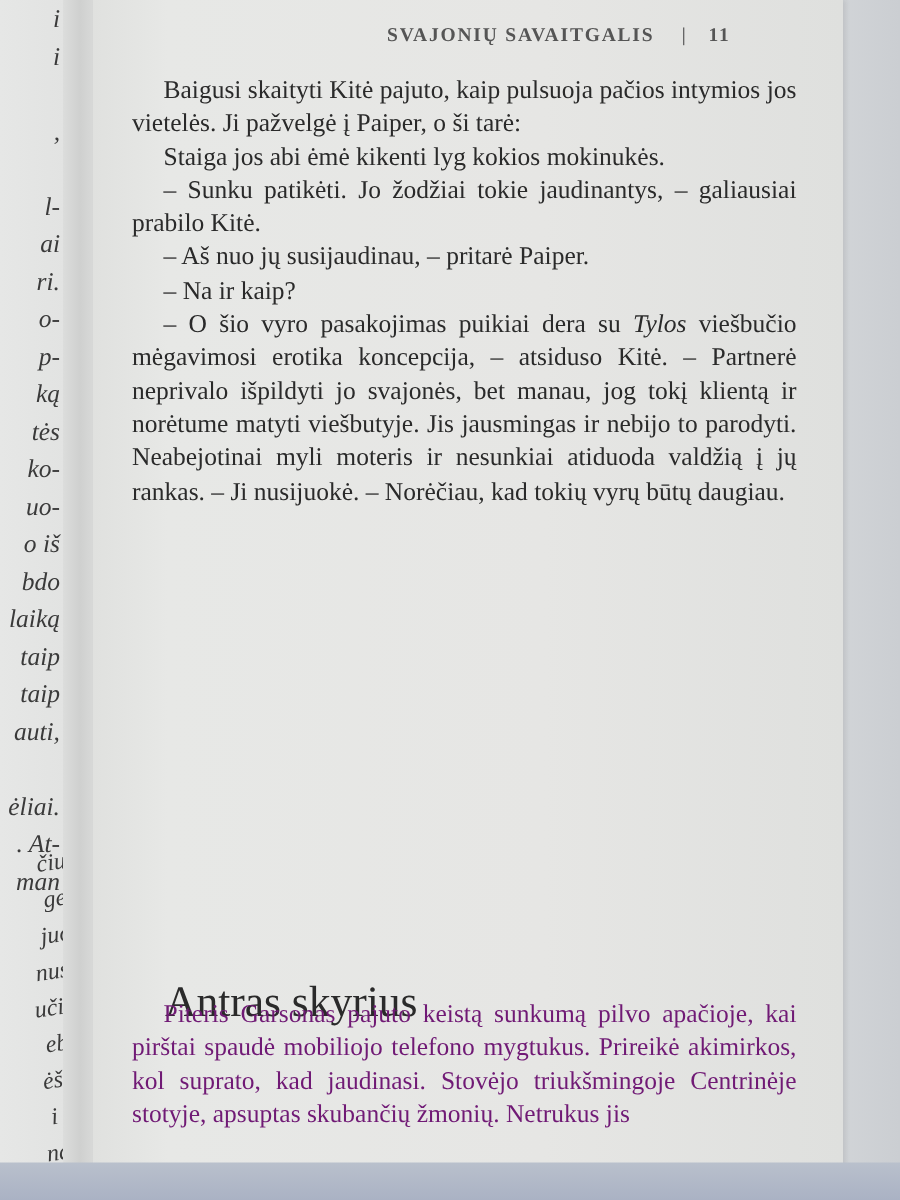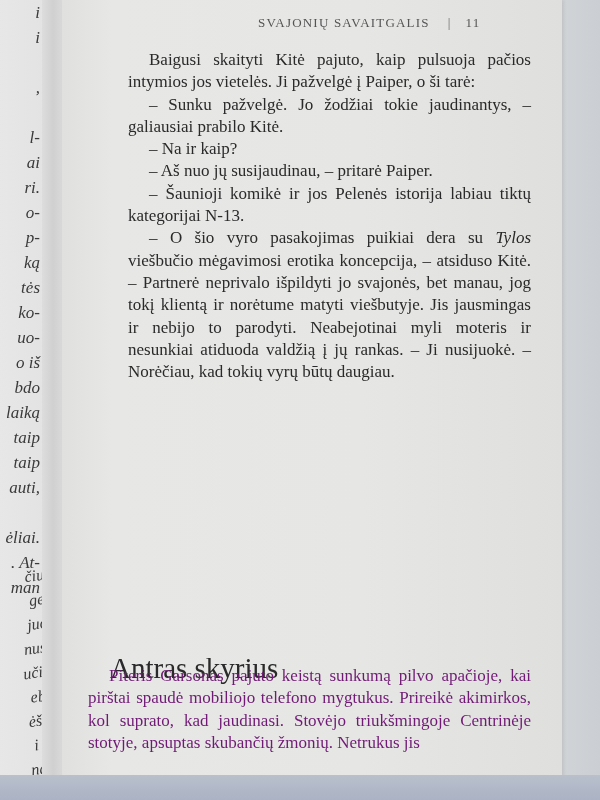--- a/index.html
+++ b/index.html
@@ -36,28 +36,29 @@
     background:linear-gradient(90deg,#e0e1df 0%,#e7e8e6 10%,#e6e6e4 60%,#dfe0de 100%);
     box-shadow: 2px 0 3px rgba(0,0,0,0.08);
   }
   .page-edge {
     position:absolute; left:548px; top:0; width:52px; height:800px;
     background:linear-gradient(90deg,#d3d6d9,#cbced2);
   }
   .running-head {
     position:absolute; top:15px; left:258px; font-size:13px; letter-spacing:1.2px; color:#555;
     white-space:nowrap;
+    font-weight:bold;
   }
   .running-head .sep { margin:0 14px 0 18px; color:#666; }
   .body-text {
     position:absolute; left:88px; top:49px; width:443px;
     font-size:17px; line-height:22.3px; color:#2a2a2a;
   }
   .body-text p { margin:0; text-align:justify; text-align-last:left; }
-  .body-text p.ind { text-indent:21px;margin-left:40px; }
+  .body-text p.ind { text-indent:21px; }
   .body-text em { }
   .chapter-title {
     position:absolute; left:110px; top:652px; font-size:29px; color:#2a2a2a; white-space:nowrap;
   }
   .chapter-text {
     position:absolute; left:88px; top:665px; width:443px;
     font-size:17px; line-height:22.3px; color:#701a75;
   }
   .chapter-text p { margin:0; text-align:justify; text-indent:21px; }
 </style>
@@ -108,24 +109,24 @@
 <div class="page-edge"></div>
 
 <div class="page"></div>
 
 <div class="running-head">
   <span>SVAJONIŲ SAVAITGALIS</span><span class="sep">|</span><span>11</span>
 </div>
 
 <div class="body-text">
   <p class="ind">Baigusi skaityti Kitė pajuto, kaip pulsuoja pačios intymios jos vietelės. Ji pažvelgė į Paiper, o ši tarė:</p>
-  <p class="ind">– Sunku pažvelgė. Jo žodžiai tokie jaudinantys, – galiausiai prabilo Kitė.</p>
+  <p class="ind">Staiga jos abi ėmė kikenti lyg kokios mokinukės.</p>
+  <p class="ind">– Sunku patikėti. Jo žodžiai tokie jaudinantys, – galiausiai prabilo Kitė.</p>
+  <p class="ind">– Aš nuo jų susijaudinau, – pritarė Paiper.</p>
   <p class="ind">– Na ir kaip?</p>
-  <p class="ind">– Aš nuo jų susijaudinau, – pritarė Paiper.</p>
-  <p class="ind">– Šaunioji komikė ir jos Pelenės istorija labiau tiktų kategorijai N-13.</p>
   <p class="ind"><span>– O šio vyro pasakojimas puikiai dera su </span><em>Tylos</em><span> viešbučio mėgavimosi erotika koncepcija, – atsiduso Kitė. – Partnerė neprivalo išpildyti jo svajonės, bet manau, jog tokį klientą ir norėtume matyti viešbutyje. Jis jausmingas ir nebijo to parodyti. Neabejotinai myli moteris ir nesunkiai atiduoda valdžią į jų rankas. – Ji nusijuokė. – Norėčiau, kad tokių vyrų būtų daugiau.</span></p>
 </div>
 
 <div class="chapter-title">Antras skyrius</div>
 
 <div class="chapter-text">
   <p>Piteris Garsonas pajuto keistą sunkumą pilvo apačioje, kai pirštai spaudė mobiliojo telefono mygtukus. Prireikė akimirkos, kol suprato, kad jaudinasi. Stovėjo triukšmingoje Centrinėje stotyje, apsuptas skubančių žmonių. Netrukus jis</p>
 </div>
 
 <div class="left-bottom-shadow"></div>

